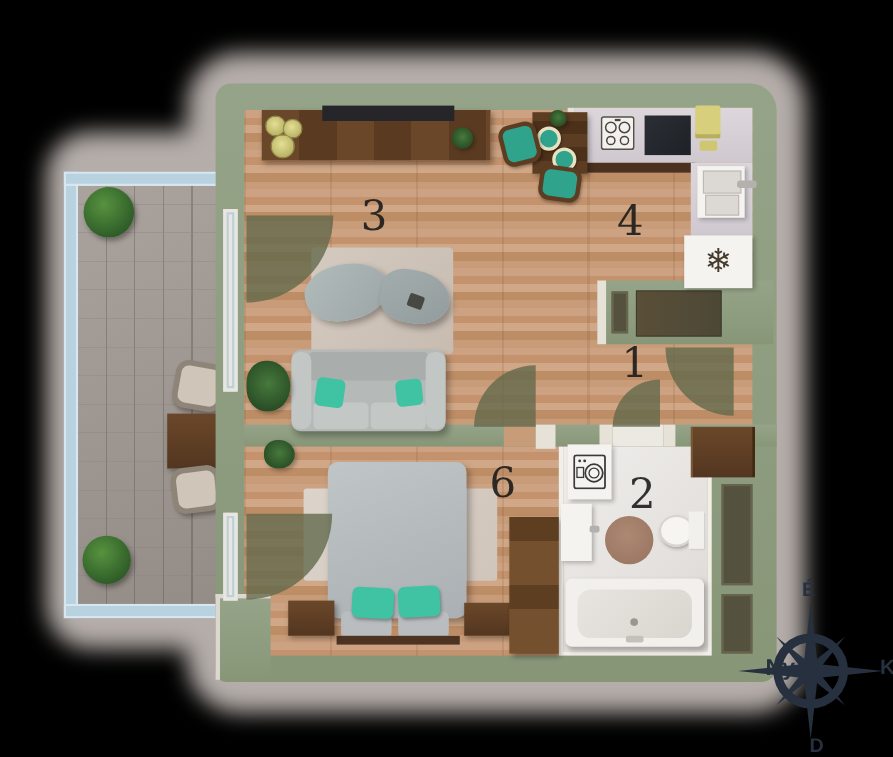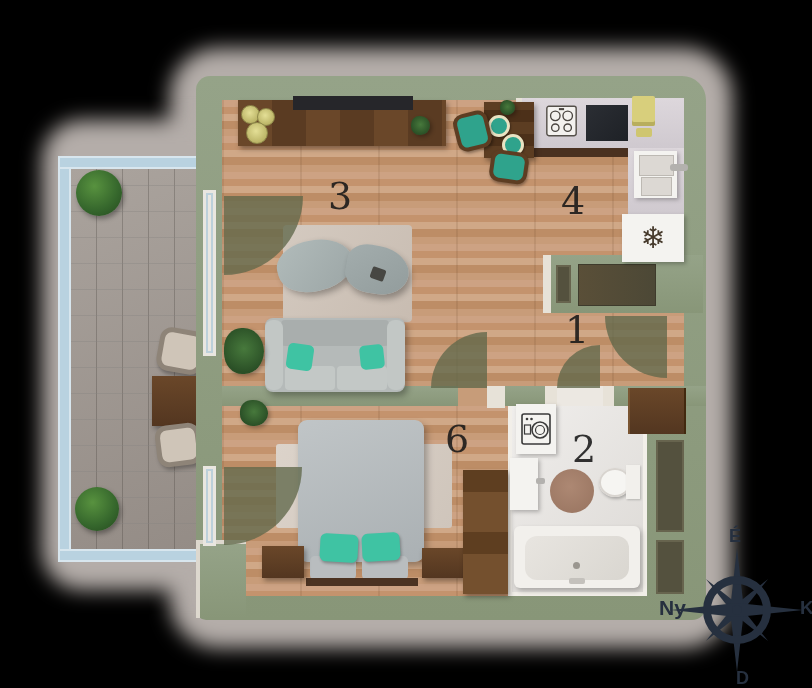--- a/index.html
+++ b/index.html
@@ -198,17 +198,17 @@
       </g>
       <polygon points="0,-62 7,0 -7,0"></polygon>
       <polygon points="0,62 7,0 -7,0"></polygon>
       <polygon points="-66,0 0,7 0,-7"></polygon>
       <polygon points="66,0 0,7 0,-7"></polygon>
     </g>
     <circle r="30" fill="none" stroke="#26303f" stroke-width="8"></circle>
     <circle r="5" fill="#26303f"></circle>
   </svg>
   <div class="a cletter" style="left:729px;top:526px;font-size:18px;">É</div>
-  <div class="a cletter" style="left:659px;top:596px;font-size:21px;">Ny</div>
+  <div class="a cletter" style="left:696px;top:596px;font-size:21px;">Ny</div>
   <div class="a cletter" style="left:800px;top:597px;font-size:19px;">K</div>
   <div class="a cletter" style="left:736px;top:668px;font-size:18px;">D</div>
 
 </div>
 
 </body></html>

